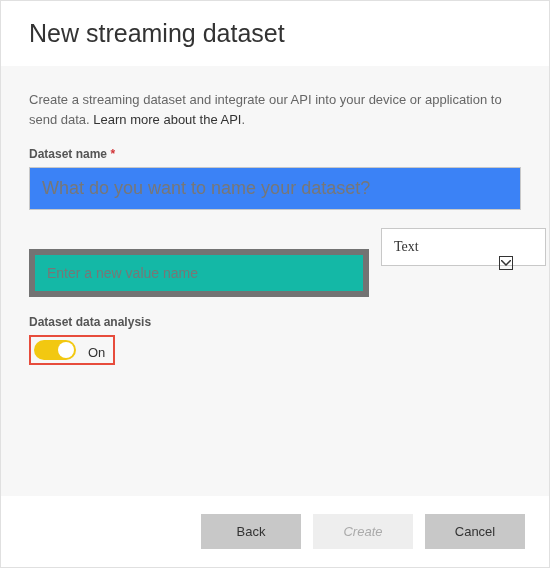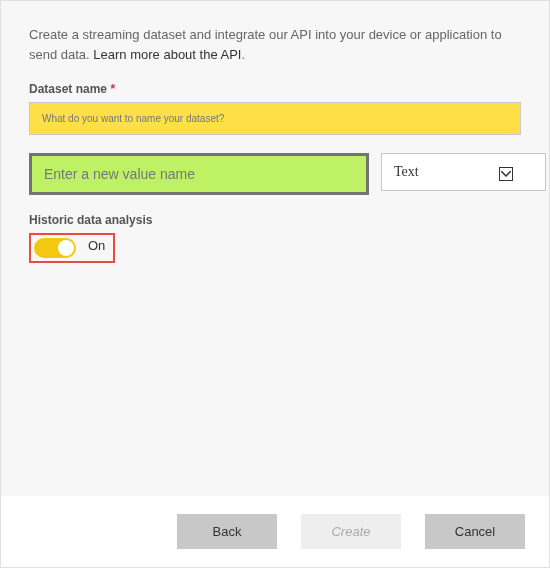--- a/index.html
+++ b/index.html
@@ -55,41 +55,42 @@
       font-weight: 700;
       margin-bottom: 6px;
       display: block;
     }
     .required {
       color: #d13438;
     }
     .text-input {
       width: 100%;
       padding: 10px 12px;
-      font-size: 10px;
-      color: #333333;
-      background: #fde047;
+      font-size: 18px;
+      color: #333333;
+      background: #3b82f6;
       border: 1px solid #c8c8c8;
       font-family: inherit;
     }
     .text-input::placeholder {
       color: #777777;
     }
     .row {
       display: flex;
       gap: 12px;
     }
     .value-input {
       flex: 1;
       padding: 10px 12px;
       font-size: 14px;
       color: #333333;
-      background: #bef264;
-      border: 3px solid #737373;
+      background: #14b8a6;
+      border: 6px solid #737373;
       font-family: inherit;
+      margin-top: 21px;
     }
     .value-input::placeholder {
       color: #777777;
     }
     .type-select {
       width: 165px;
       padding: 10px 30px 10px 12px;
       font-size: 14px;
       color: #333333;
       background: #ffffff;
@@ -113,21 +114,21 @@
       display: flex;
       align-items: center;
       justify-content: center;
     }
     .select-caret svg {
       width: 10px;
       height: 6px;
     }
     .highlight-box {
       display: inline-flex;
-      align-items: flex-start;
+      align-items: flex-end;
       gap: 12px;
       border: 2px solid #e74c3c;
       padding: 3px 8px 3px 3px;
     }
     .toggle {
       width: 42px;
       height: 20px;
       border-radius: 10px;
       background: #f2c811;
       position: relative;
@@ -144,21 +145,21 @@
     }
     .toggle-label {
       font-size: 13px;
       color: #333333;
     }
     .footer {
       background: #ffffff;
       padding: 18px 24px;
       display: flex;
       justify-content: flex-end;
-      gap: 24px;
+      gap: 12px;
     }
     .btn {
       min-width: 100px;
       padding: 10px 18px;
       font-size: 13px;
       border: none;
       cursor: pointer;
       font-family: inherit;
       text-align: center;
     }
@@ -173,20 +174,23 @@
     }
     .btn-cancel {
       background: #c8c8c8;
       color: #333333;
     }
   </style>
 </head>
 <body>
 
 <div class="dialog">
+  <div class="header">
+    <h1 class="header-title">New streaming dataset</h1>
+  </div>
 
   <div class="content">
     <p class="intro">
       <span>Create a streaming dataset and integrate our API into your device or application to send data. </span><a class="intro-link">Learn more about the API</a><span>.</span>
     </p>
 
     <div class="field-group">
       <label class="field-label">
         <span>Dataset name</span>
         <span class="required">*</span>
@@ -202,21 +206,21 @@
           <span class="select-caret">
             <svg viewBox="0 0 10 6">
                 <path d="M0 0 L5 5 L10 0" fill="none" stroke="#333" stroke-width="1.5"></path>
               </svg>
           </span>
         </div>
       </div>
     </div>
 
     <div class="field-group">
-      <label class="field-label">Historic data analysis</label>
+      <label class="field-label">Dataset data analysis</label>
       <div class="highlight-box">
         <div class="toggle">
           <div class="toggle-knob"></div>
         </div>
         <span class="toggle-label">On</span>
       </div>
     </div>
   </div>
 
   <div class="footer">

